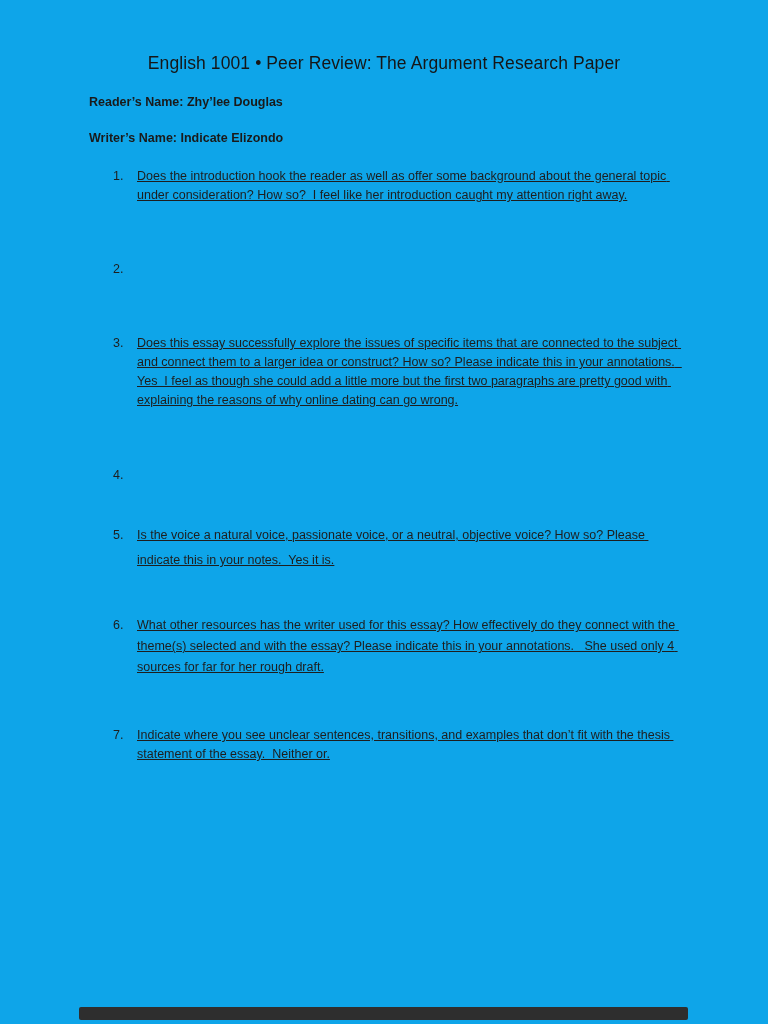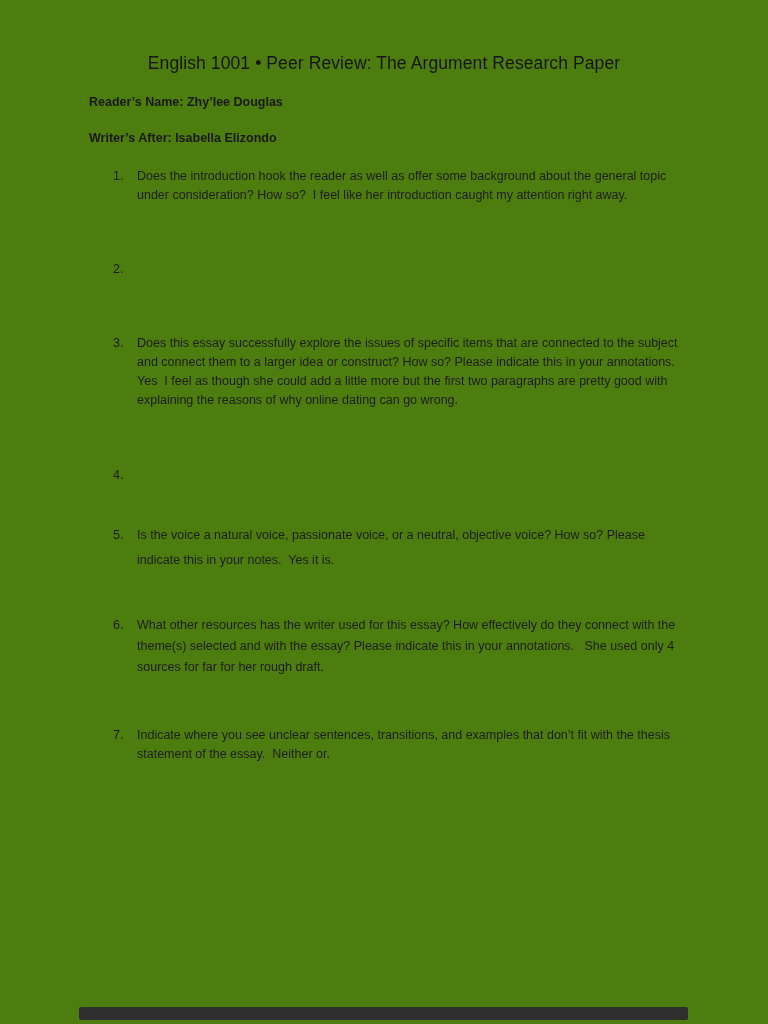--- a/index.html
+++ b/index.html
@@ -12,21 +12,21 @@
     background: #ffffff;
     position: relative;
     overflow: hidden;
     font-family: "Liberation Sans", "DejaVu Sans", sans-serif;
     color: #1e1e1e;
     -webkit-font-smoothing: antialiased;
   }
   .page {
     position: absolute;
     inset: 0;
-    background: #4d7c0f;
+    background: #0ea5e9;
   }
   .doc-title {
     margin: 0;
     padding-top: 50px;
     text-align: center;
     font-size: 17.5px;
     line-height: 26px;
     font-weight: 400;
     color: #161616;
     letter-spacing: 0.1px;
@@ -51,20 +51,21 @@
     line-height: 19px;
     color: #1e1e1e;
   }
   .q-num {
     width: 24px;
     flex-shrink: 0;
   }
   .q-text {
     width: 553px;
     white-space: pre-wrap;
+    text-decoration: underline;
   }
   .question:nth-child(1) { margin-bottom: 55px; }
   .question:nth-child(2) { margin-bottom: 55px; }
   .question:nth-child(3) { margin-bottom: 53px; }
   .question:nth-child(4) { margin-bottom: 35px; line-height: 25px; }
   .question:nth-child(5) { margin-bottom: 42px; line-height: 25px; }
   .question:nth-child(6) { margin-bottom: 48px; line-height: 21px; }
   .question:nth-child(7) { margin-bottom: 0; }
   .next-page-bar {
     position: absolute;
@@ -78,21 +79,21 @@
 </style>
 </head>
 <body>
 
 <div class="page">
 
   <h1 class="doc-title">English 1001 • Peer Review: The Argument Research Paper</h1>
 
   <div class="meta">
     <p class="meta-line">Reader’s Name: Zhy’lee Douglas</p>
-    <p class="meta-line">Writer’s After: Isabella Elizondo</p>
+    <p class="meta-line">Writer’s Name: Indicate Elizondo</p>
   </div>
 
   <div class="questions">
     <div class="question">
       <span class="q-num">1.</span>
       <span class="q-text">Does the introduction hook the reader as well as offer some background about the general topic under consideration? How so?  I feel like her introduction caught my attention right away.</span>
     </div>
     <div class="question">
       <span class="q-num">2.</span>
     </div>

